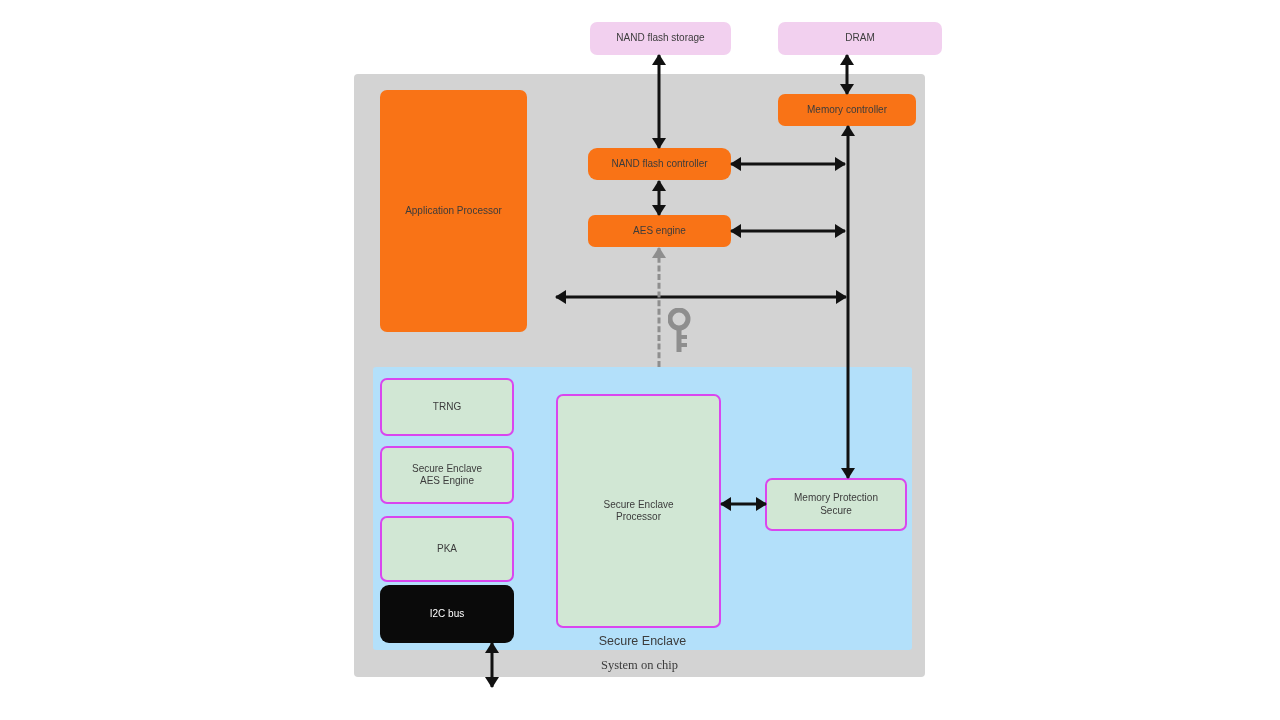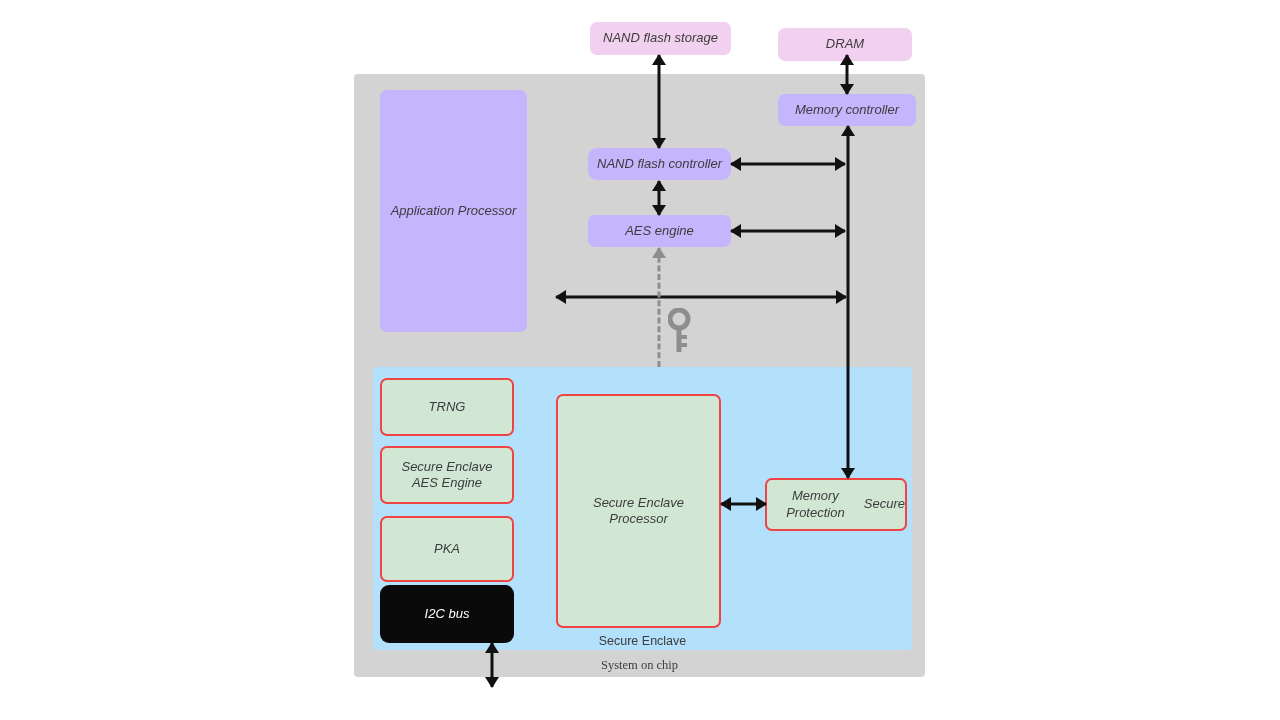--- a/index.html
+++ b/index.html
@@ -23,26 +23,25 @@
   .container-label{
     position:absolute;font-size:12.5px;color:#3c3c3c;text-align:center;
     white-space:nowrap;
   }
 
   
   .node{
     position:absolute;box-sizing:border-box;
     display:flex;align-items:center;justify-content:center;
     text-align:center;line-height:1.25;
-    font-size:13px;color:#3c3c3c;
+    font-size:10px;color:#3c3c3c;
     border-radius:7px;
-    font-style:italic;
-  }
-  .green{background:#c4b5fd;}
-  .green-outline{background:#d1e7d4;border:2px solid #ef4444;}
+  }
+  .green{background:#f97316;}
+  .green-outline{background:#d1e7d4;border:2px solid #d946ef;}
   .pink{background:#f2d0ef;}
   .black{background:#0a0a0a;color:#ffffff;border-radius:9px;align-items:center;}
 
   
   .arrow-v, .arrow-h{position:absolute;}
   .arrow-v .shaft{
     position:absolute;left:50%;transform:translateX(-50%);
     width:3px;background:#111;top:0;bottom:0;
   }
   .arrow-h .shaft{
@@ -86,21 +85,21 @@
 </style>
 </head>
 <body>
 
 <div id="stage">
 
   <div class="node pink" style="left:590px;top:22px;width:141px;height:33px;">
     <span>NAND flash storage</span>
   </div>
 
-  <div class="node pink" style="left:778px;top:28px;width:134px;height:33px;border-radius:7px;">
+  <div class="node pink" style="left:778px;top:22px;width:164px;height:33px;border-radius:7px;">
     <span>DRAM</span>
   </div>
 
   <div class="soc"></div>
 
   <div class="enclave"></div>
 
   <div class="node green" style="left:380px;top:90px;width:147px;height:242px;">
     <span>Application Processor</span>
   </div>
@@ -132,21 +131,21 @@
 
   <div class="node black" style="left:380px;top:585px;width:134px;height:58px;">
     <span>I2C bus</span>
   </div>
 
   <div class="node green-outline" style="left:556px;top:394px;width:165px;height:234px;flex-direction:column;">
     <span>Secure Enclave</span>
     <span>Processor</span>
   </div>
 
-  <div class="node green-outline" style="left:765px;top:478px;width:142px;height:53px;flex-direction:row;">
+  <div class="node green-outline" style="left:765px;top:478px;width:142px;height:53px;flex-direction:column;">
     <span>Memory Protection</span>
     <span>Secure</span>
   </div>
 
   <div class="container-label" style="left:373px;top:634px;width:539px;">
     <span>Secure Enclave</span>
   </div>
 
   <div class="container-label" style="left:354px;top:658px;width:571px;font-family:Liberation Serif, serif;">
     <span>System on chip</span>

